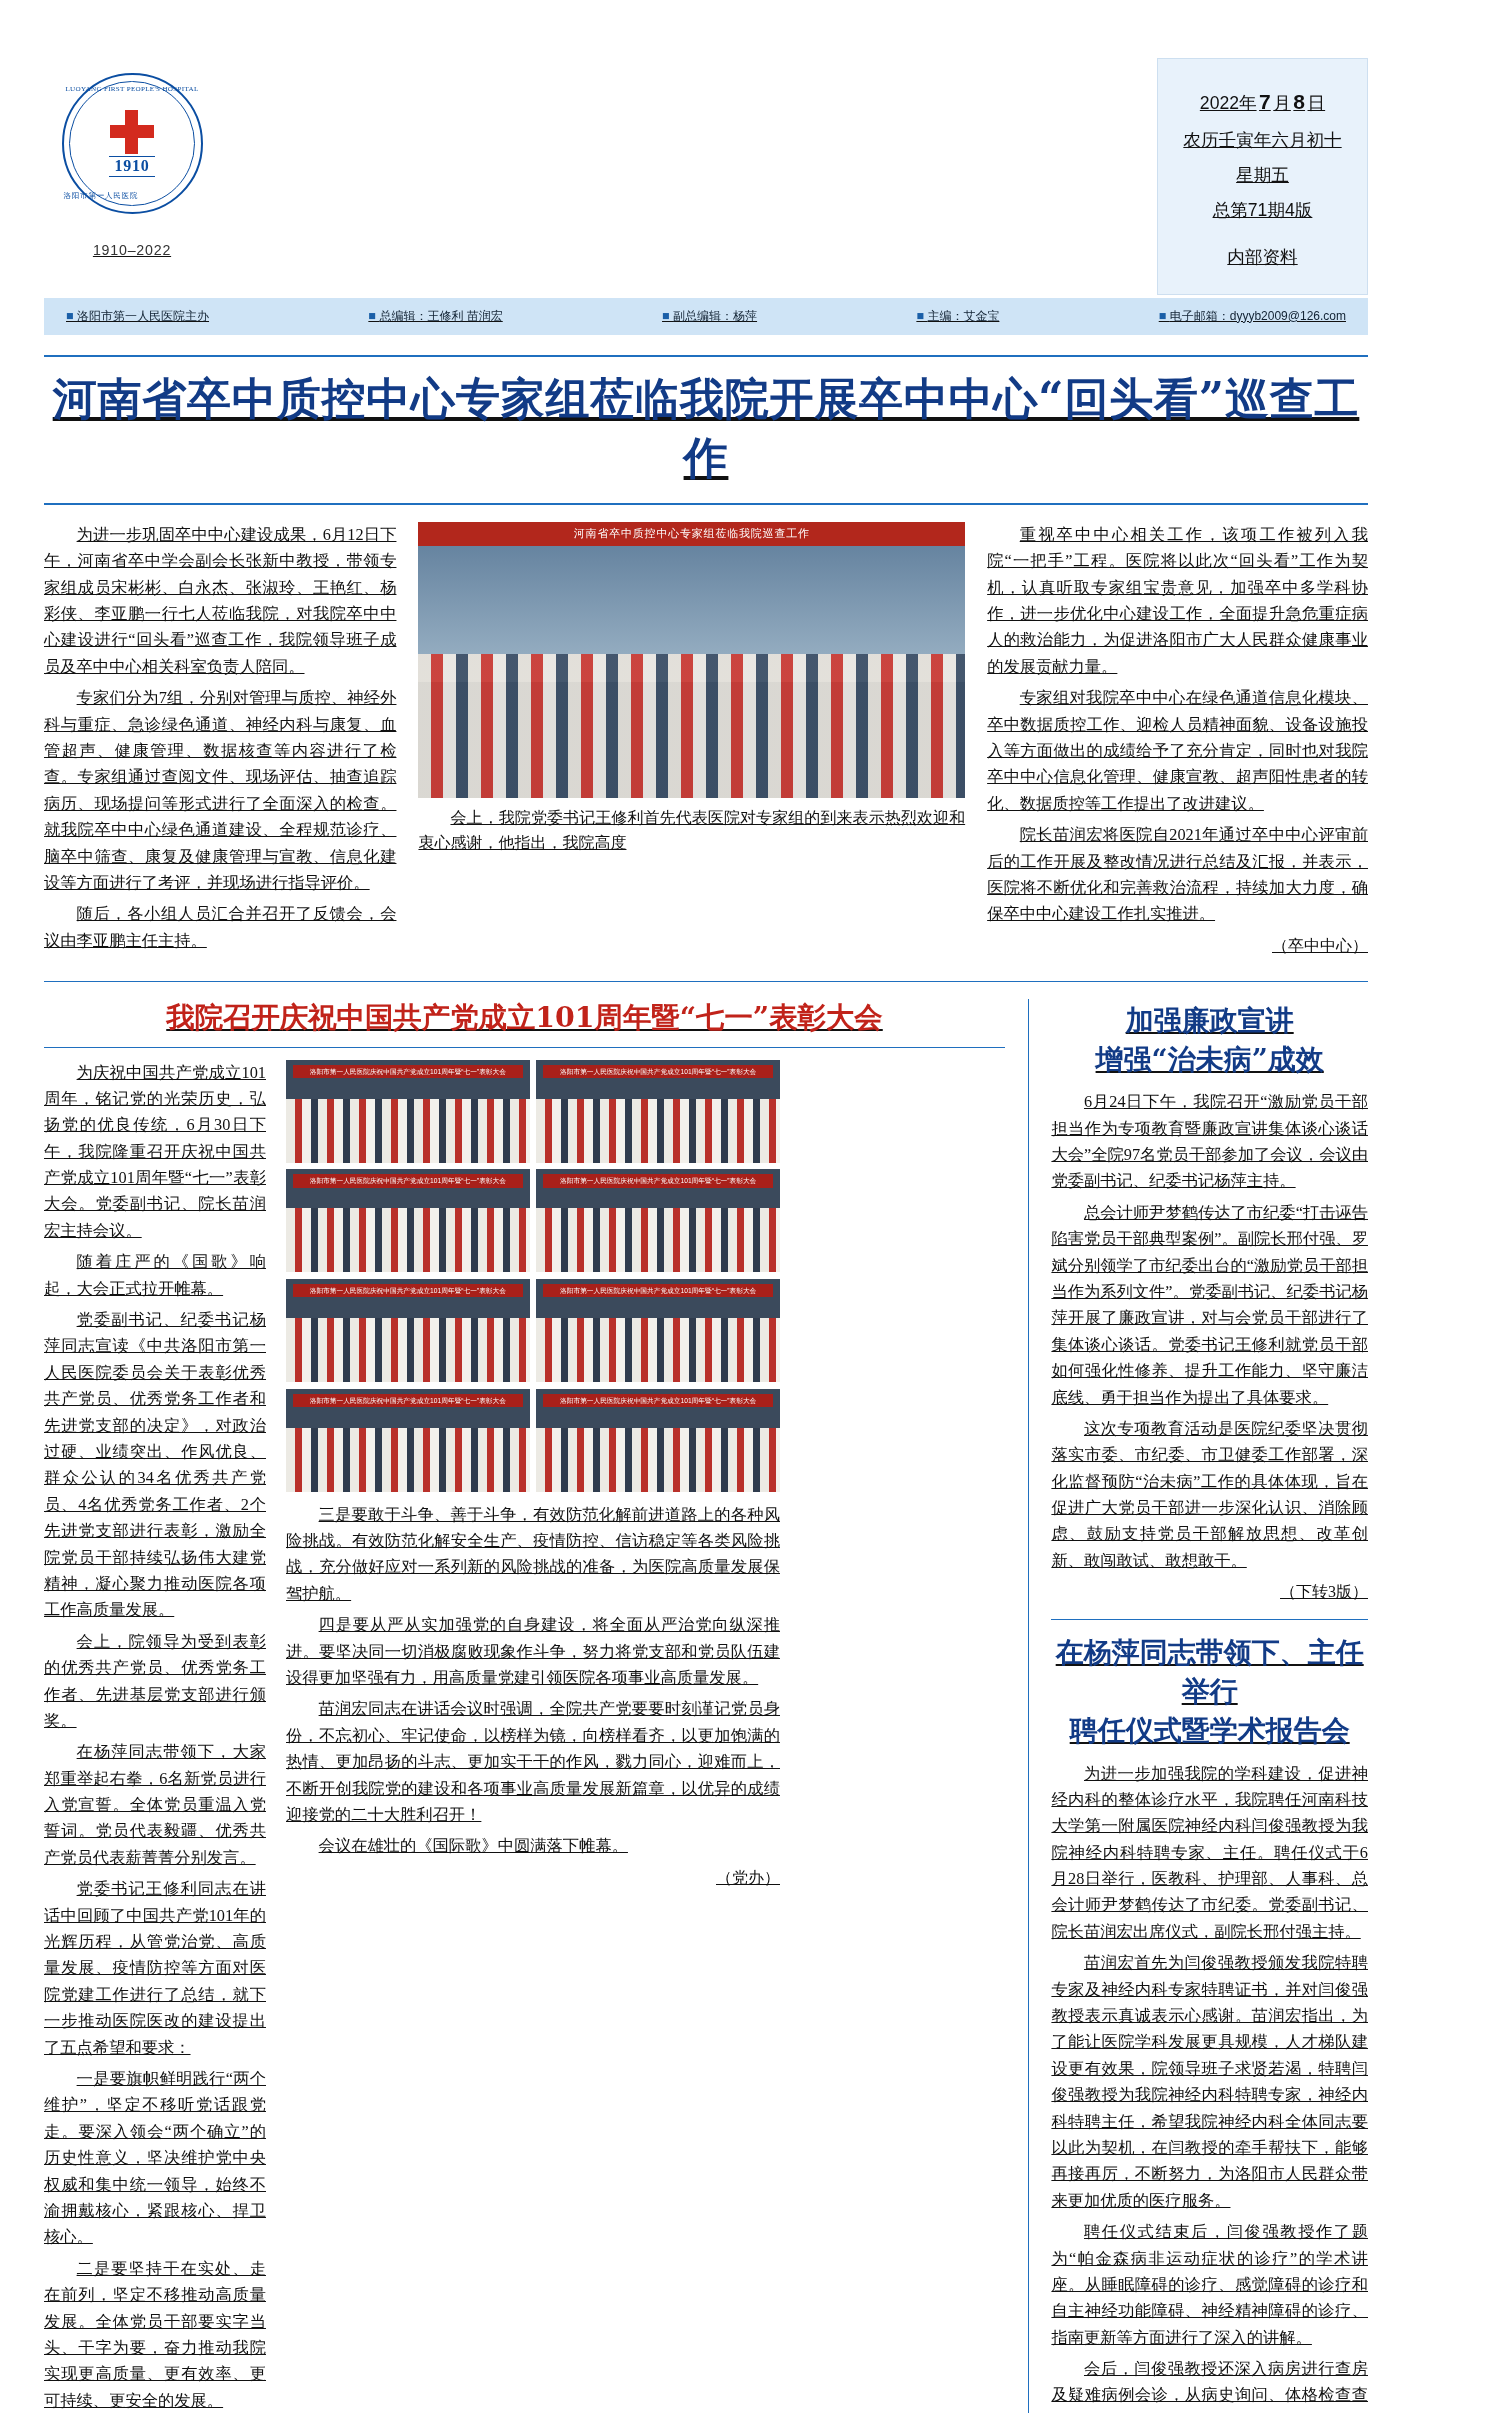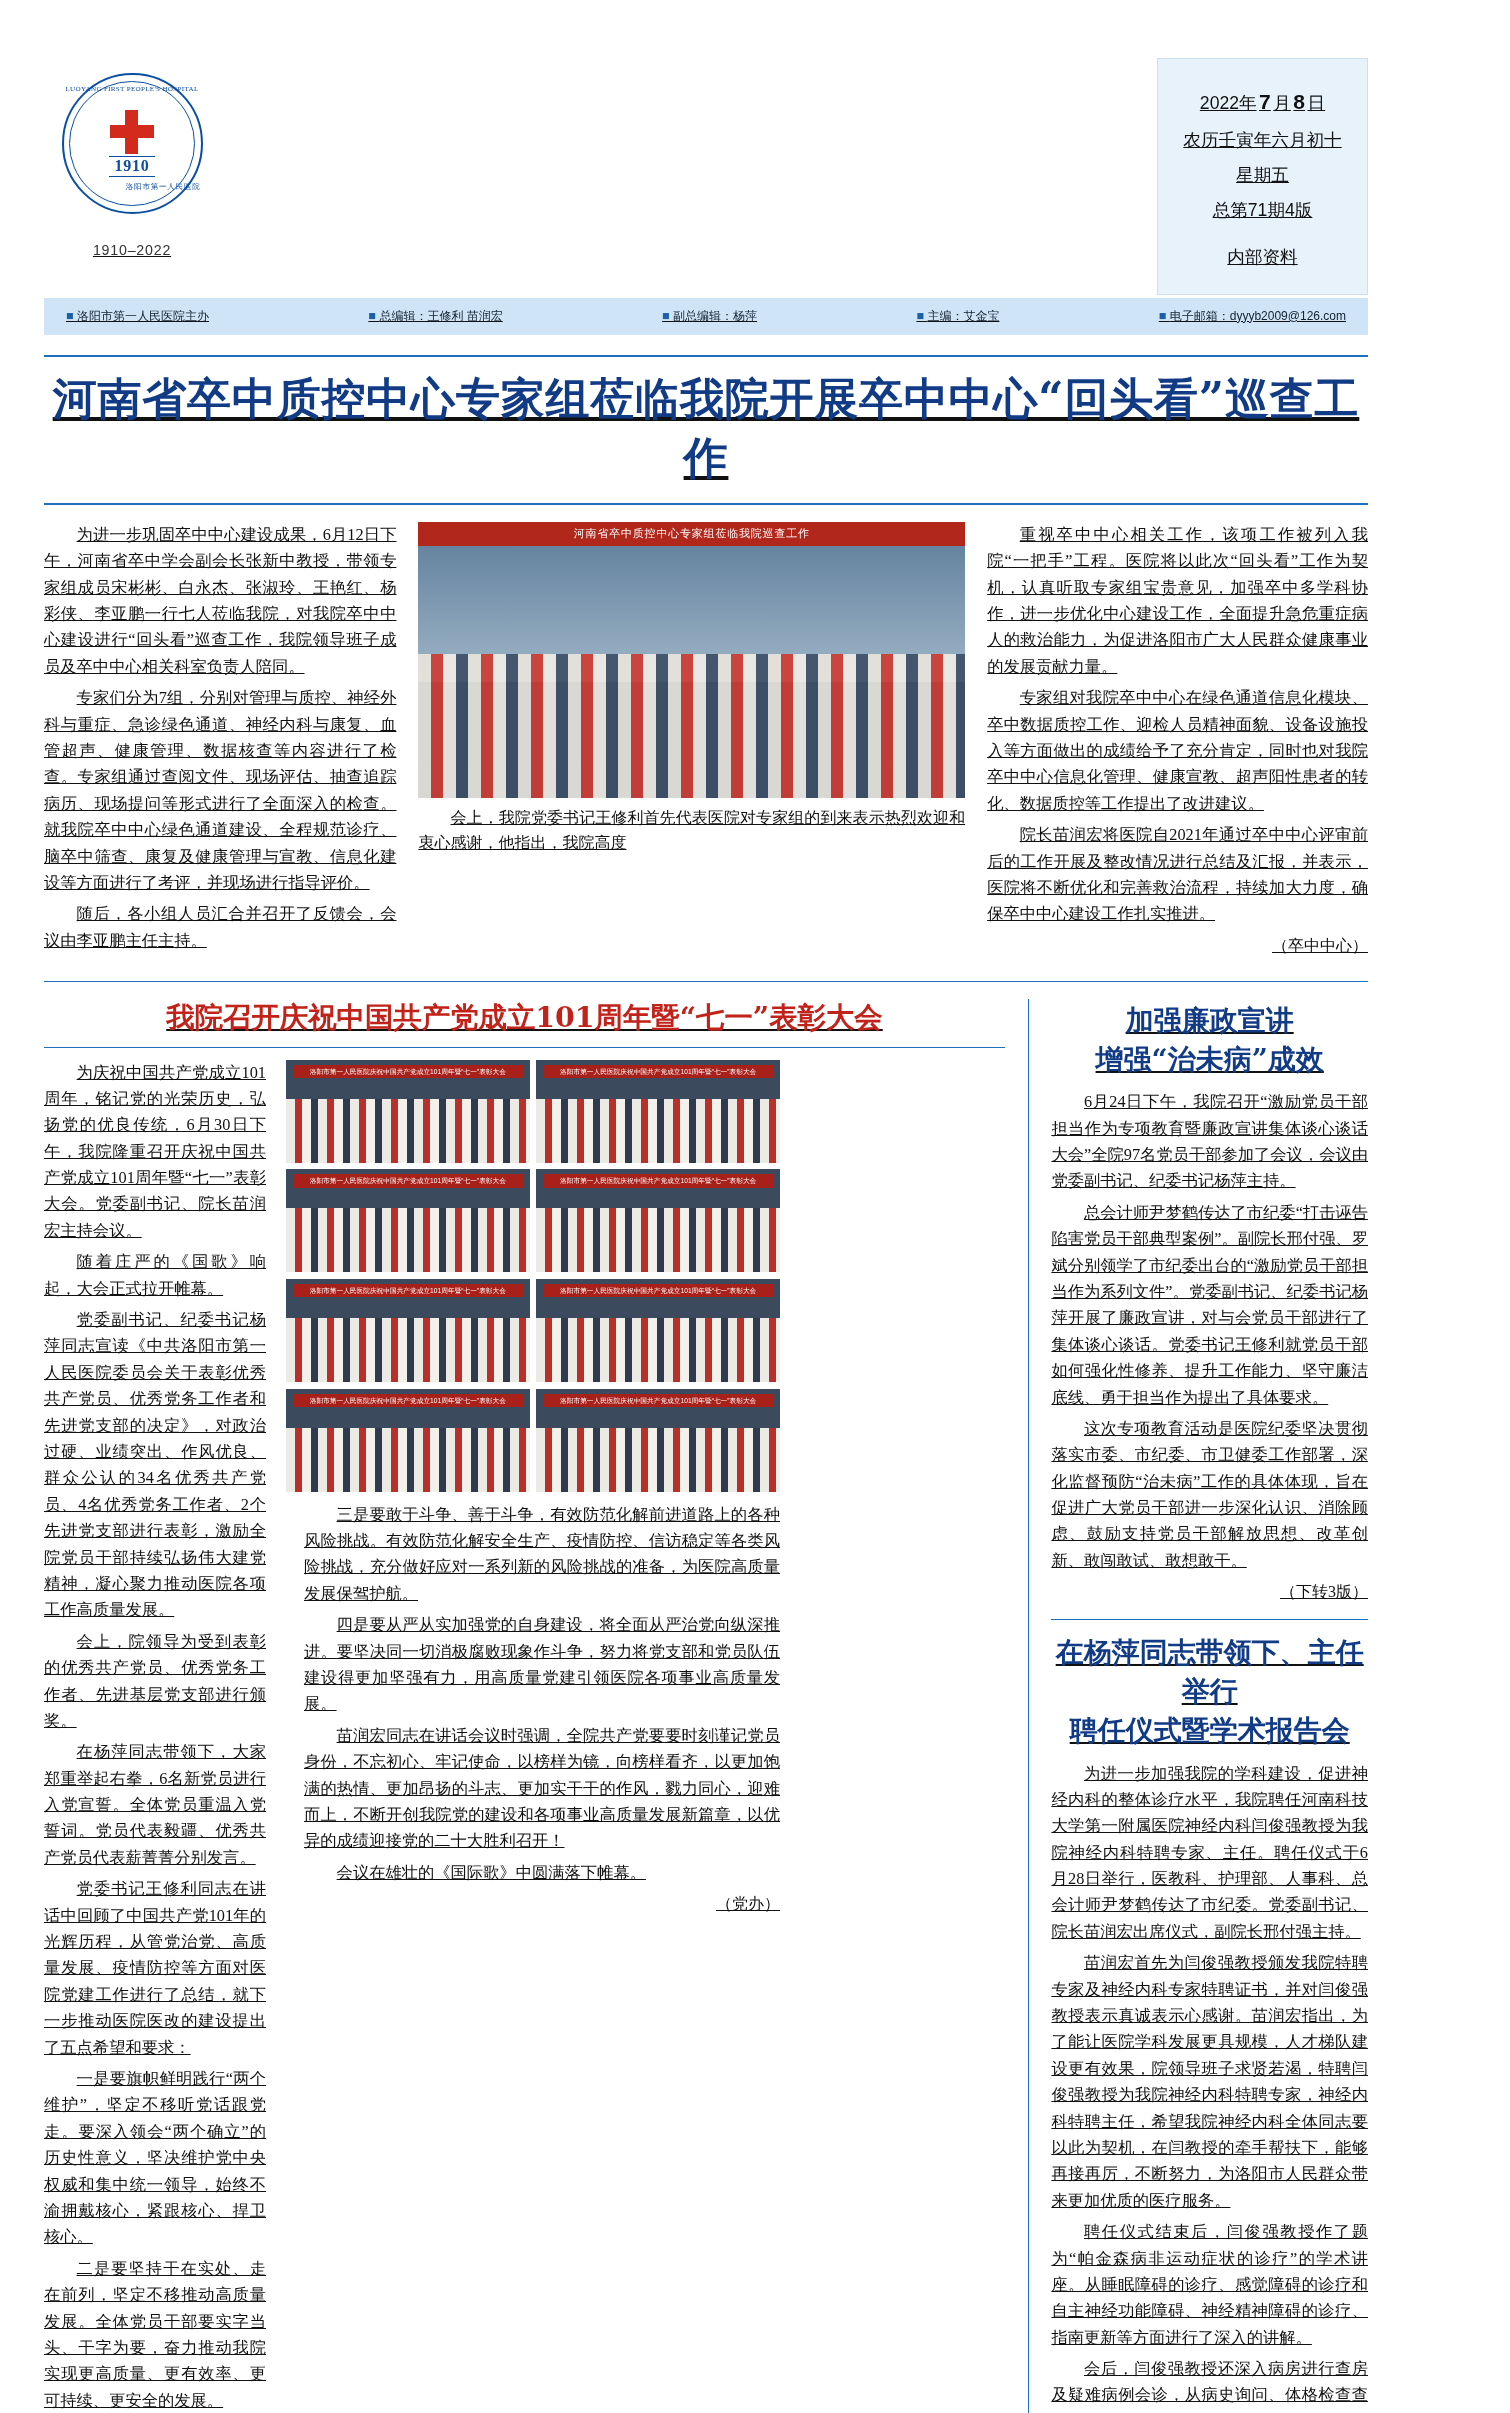--- a/index.html
+++ b/index.html
@@ -55,21 +55,21 @@
   .seal-year{
     font-size:16px;color:#0b4ea2;font-weight:bold;letter-spacing:0.8px;
     border-top:1.3px solid #0b4ea2;border-bottom:1.3px solid #0b4ea2;
     padding:0.8px 5px;display:inline-block;
   }
   .seal-arc-top{
     position:absolute;top:10px;left:0;right:0;text-align:center;
     font-size:7.1px;color:#0b4ea2;letter-spacing:0.3px;
   }
   .seal-arc-bottom{
-    position:absolute;bottom:20px;left:0;right:0;text-align:right;
+    position:absolute;bottom:11px;left:0;right:0;text-align:left;
     font-size:7.5px;color:#0b4ea2;letter-spacing:0.8px;
   }
   .logo-years{
     margin-top:28px;font-size:14.2px;color:#333;letter-spacing:0.8px;
     font-family:"Liberation Sans", sans-serif;
   }
   .title-block{
     flex:1;
     text-align:center;
     padding:0 8.4px;
@@ -380,21 +380,21 @@
             <div class="gphoto">
                 <div class="gb">洛阳市第一人民医院庆祝中国共产党成立101周年暨“七一”表彰大会</div>
                 <div class="row"></div>
               </div>
             <div class="gphoto">
                 <div class="gb">洛阳市第一人民医院庆祝中国共产党成立101周年暨“七一”表彰大会</div>
                 <div class="row"></div>
               </div>
           </div>
 
-          <div class="col" style="margin-top:10px;margin-left:18px;">
+          <div class="col" style="margin-top:10px;">
             <p>三是要敢于斗争、善于斗争，有效防范化解前进道路上的各种风险挑战。有效防范化解安全生产、疫情防控、信访稳定等各类风险挑战，充分做好应对一系列新的风险挑战的准备，为医院高质量发展保驾护航。</p>
             <p>四是要从严从实加强党的自身建设，将全面从严治党向纵深推进。要坚决同一切消极腐败现象作斗争，努力将党支部和党员队伍建设得更加坚强有力，用高质量党建引领医院各项事业高质量发展。</p>
             <p>苗润宏同志在讲话会议时强调，全院共产党要要时刻谨记党员身份，不忘初心、牢记使命，以榜样为镜，向榜样看齐，以更加饱满的热情、更加昂扬的斗志、更加实干干的作风，戮力同心，迎难而上，不断开创我院党的建设和各项事业高质量发展新篇章，以优异的成绩迎接党的二十大胜利召开！</p>
             <p>会议在雄壮的《国际歌》中圆满落下帷幕。</p>
             <div class="sig">（党办）</div>
           </div>
         </div>
 
         <div class="lc-right"></div>
       </div>

